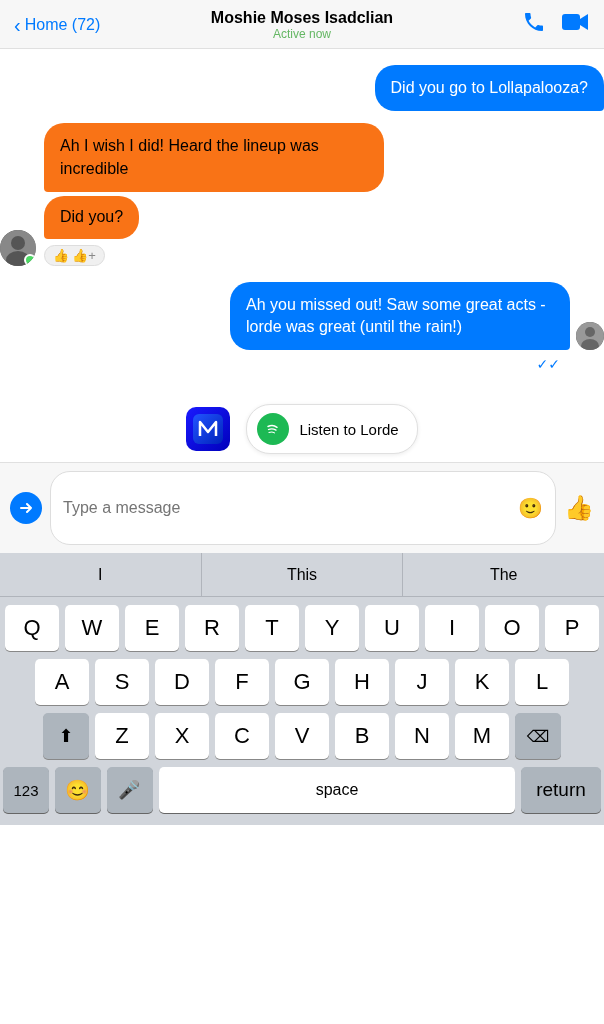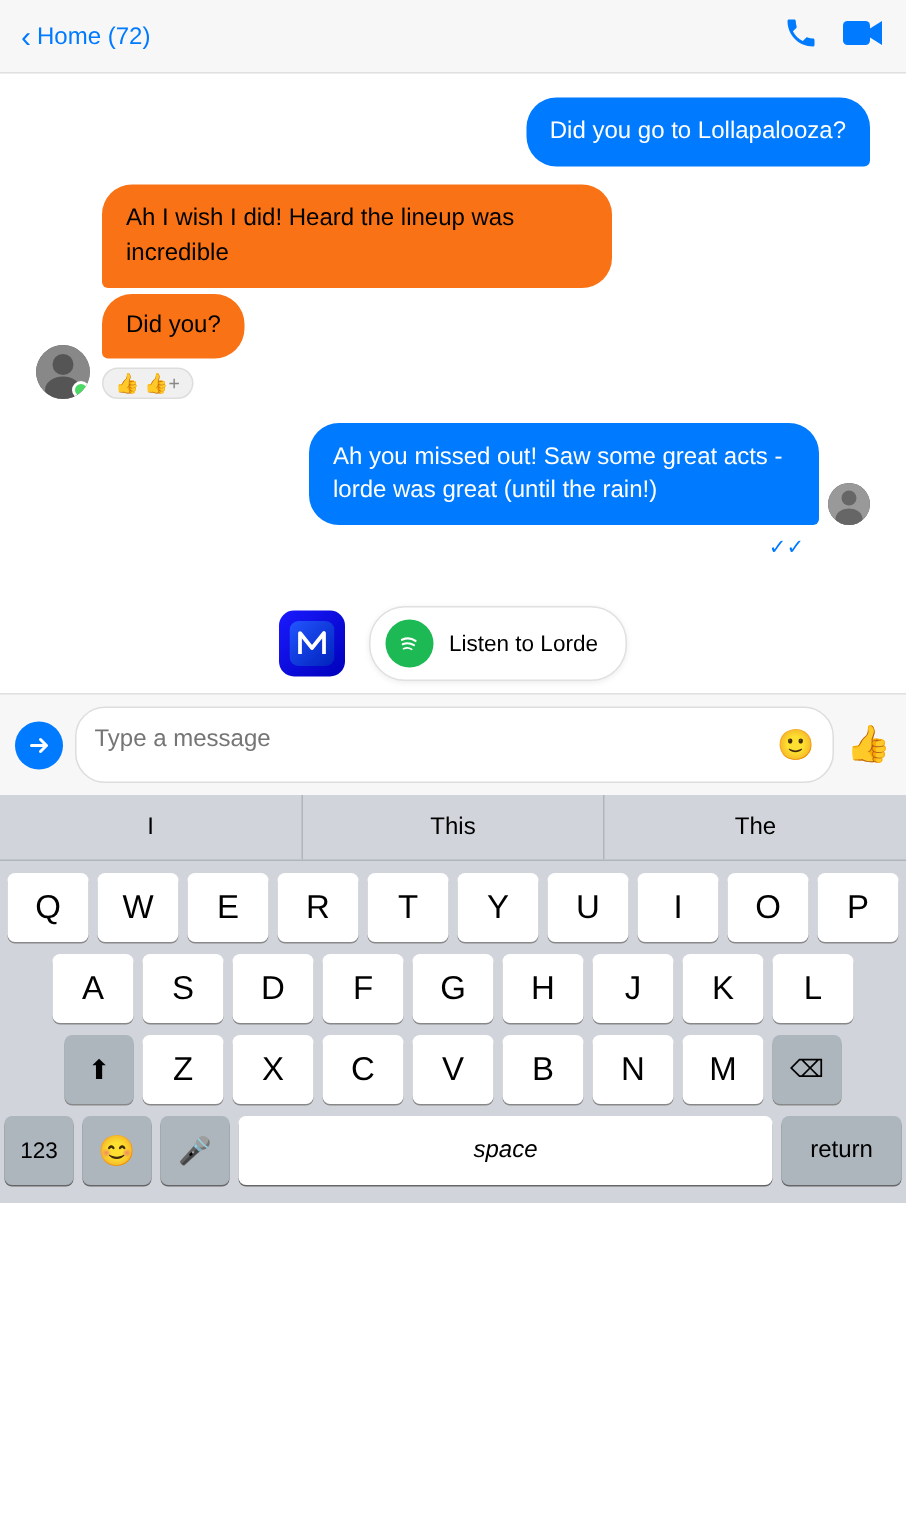--- a/index.html
+++ b/index.html
@@ -48,21 +48,21 @@
     .header-right {
       display: flex;
       align-items: center;
       gap: 16px;
       color: #007AFF;
     }
 
     
     .chat-area {
       background: #fff;
-      padding: 16px 24px;
+      padding: 16px 0;
       display: flex;
       flex-direction: column;
       gap: 8px;
     }
 
     
     .bubble-row {
       display: flex;
       align-items: flex-end;
       gap: 8px;
@@ -176,22 +176,22 @@
       color: #fff;
       font-size: 16px;
       flex-shrink: 0;
     }
     .message-input-wrap {
       flex: 1;
       background: #fff;
       border: 1px solid #ddd;
       border-radius: 20px;
       display: flex;
-      align-items: flex-start;
-      padding: 12px 12px;
+      align-items: center;
+      padding: 24px 12px;
       gap: 8px;
     }
     .message-input {
       flex: 1;
       border: none;
       outline: none;
       font-size: 16px;
       background: transparent;
       color: #aaa;
     }
@@ -280,20 +280,24 @@
       font-size: 15px;
     }
   </style>
 </head>
 <body>
 
 <div class="header">
   <div class="header-left">
     <span style="font-size:20px;">‹</span>
     <span style="font-size:16px;">Home (72)</span>
+  </div>
+  <div class="header-center">
+    <div class="header-name">Moshie Moses Isadclian</div>
+    <div class="header-status">Active now</div>
   </div>
   <div class="header-right">
     <span style="font-size:22px; color:#007AFF;">
       <svg width="24" height="24" viewBox="0 0 24 24" fill="#007AFF">
         <path d="M6.6 10.8c1.4 2.8 3.8 5.1 6.6 6.6l2.2-2.2c.3-.3.7-.4 1-.2 1.1.4 2.3.6 3.6.6.6 0 1 .4 1 1V20c0 .6-.4 1-1 1-9.4 0-17-7.6-17-17 0-.6.4-1 1-1h3.5c.6 0 1 .4 1 1 0 1.3.2 2.5.6 3.6.1.3 0 .7-.2 1L6.6 10.8z"></path>
       </svg>
     </span>
     <span style="font-size:22px; color:#007AFF;">
       <svg width="28" height="20" viewBox="0 0 28 20" fill="#007AFF">
         <rect x="0" y="2" width="18" height="16" rx="3"></rect>
@@ -449,17 +453,17 @@
       <div class="key">N</div>
       <div class="key">M</div>
       <div class="key dark small-icon" style="max-width:46px; min-width:44px; font-size:16px;">⌫</div>
     </div>
   </div>
 
   <div class="bottom-row">
     <div class="bottom-key" style="min-width:46px; padding:16px 8px; font-size:15px;">123</div>
     <div class="bottom-key" style="min-width:46px; font-size:20px;">😊</div>
     <div class="bottom-key" style="min-width:46px; font-size:18px;">🎤</div>
-    <div class="bottom-key" style="flex:1; min-width:160px; background:#fff; font-size:16px;font-style:italic;">space</div>
-    <div class="bottom-key" style="min-width:80px; font-size:16px;">return</div>
+    <div class="bottom-key" style="flex:1; min-width:160px; background:#fff; font-size:16px;">space</div>
+    <div class="bottom-key" style="min-width:80px; font-size:19px;">return</div>
   </div>
 
 </div>
 
 </body></html>

